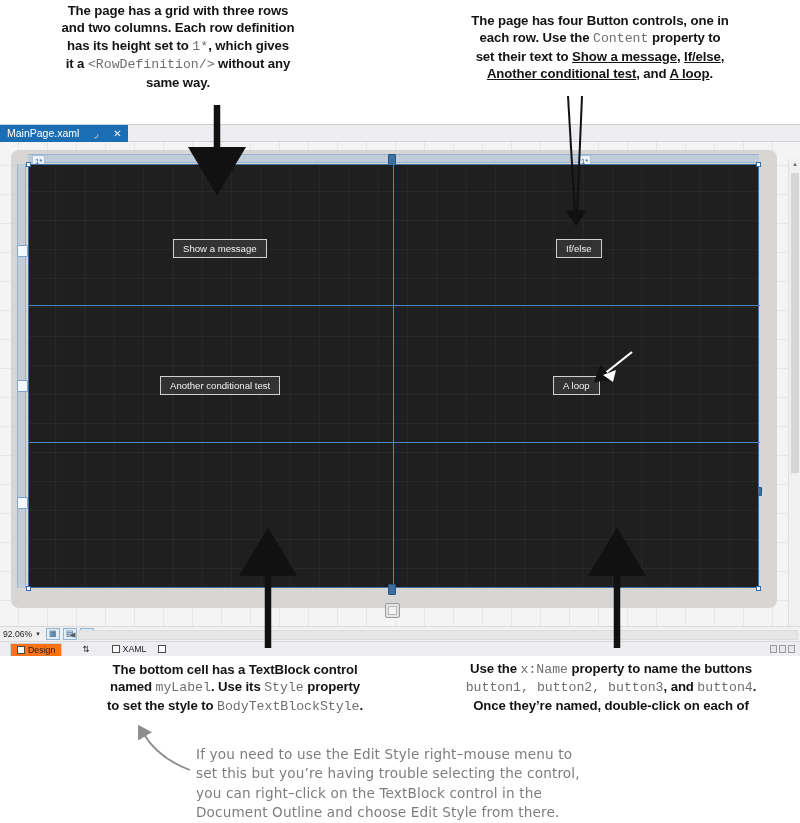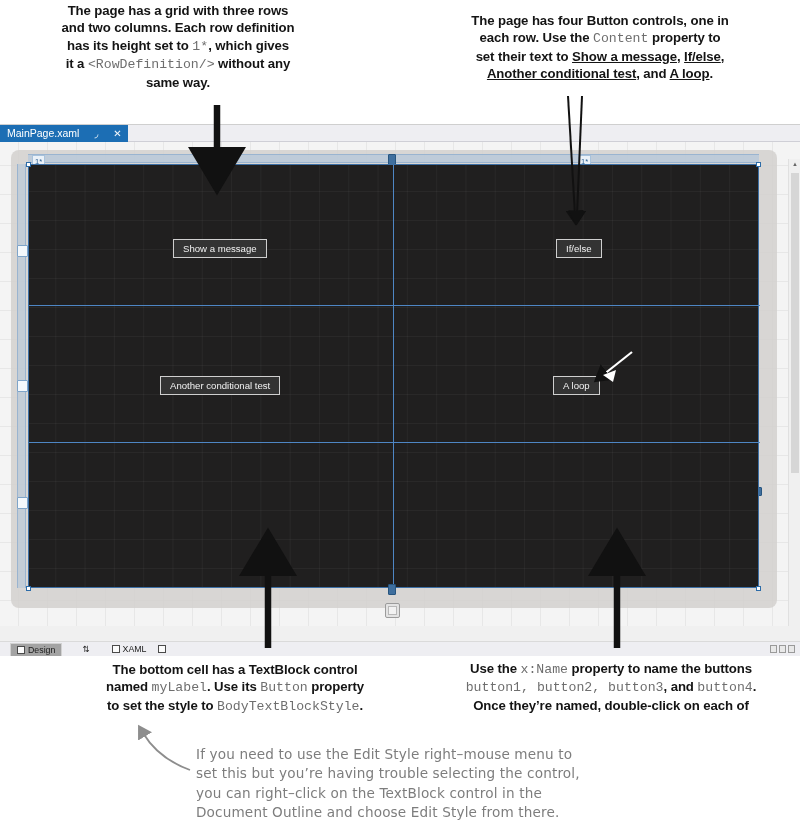--- a/index.html
+++ b/index.html
@@ -214,21 +214,21 @@
   }
   .vtab {
     font-size: 8.8px; color: #1b1b1b; display: flex; align-items: center; gap: 3px;
     line-height: 10px;
   }
   .mini-glyph {
     display: inline-block; width: 8px; height: 8px;
     border: 1px solid #4a4a4a; background: #fbfbfb;
     position: relative; top: 0px;
   }
-  #design-tab { margin-left: 10px; padding: 1px 6px; background: #a3a3a3; border: 1px solid #d2d2d2; border-bottom: none; }
+  #design-tab { margin-left: 10px; padding: 1px 6px; background: #f97316; border: 1px solid #d2d2d2; border-bottom: none; }
   #swap-glyph { margin-left: 20px; font-size: 8.5px; color: #222; }
   #xaml-tab { margin-left: 22px; text-align: right; }
   #xaml-extra { margin-left: 12px; }
   #statusdots { position: absolute; right: 5px; top: 3px; display: flex; gap: 2px; }
   .sdot { width: 7px; height: 8px; border: 1px solid #9a9a9a; background: #e8e8e8; }
 
   
   #vscroll {
     position: absolute; right: 0; top: 17px; width: 12px; height: 484px;
     background: #f0f0f0; border-left: 1px solid #e0e0e0;
@@ -254,21 +254,21 @@
 
   <div class="anno" style="left:404px; top:12px; width:392px;">
       <div><span>The page has four Button controls, one in</span></div>
       <div><span>each row. Use the </span><span class="code">Content</span><span> property to</span></div>
       <div><span>set their text to </span><span class="ul">Show a message</span><span>, </span><span class="ul">If/else</span><span>,</span></div>
       <div><span class="ul">Another conditional test</span><span>, and </span><span class="ul">A loop</span><span>.</span></div>
     </div>
 
   <div class="anno" style="left:70px; top:661px; width:330px;">
       <div><span>The bottom cell has a TextBlock control</span></div>
-      <div><span>named </span><span class="code">myLabel</span><span>. Use its </span><span class="code">Button</span><span> property</span></div>
+      <div><span>named </span><span class="code">myLabel</span><span>. Use its </span><span class="code">Style</span><span> property</span></div>
       <div><span>to set the style to </span><span class="code">BodyTextBlockStyle</span><span>.</span></div>
     </div>
 
   <div class="anno" style="left:428px; top:660px; width:366px;">
       <div><span>Use the </span><span class="code">x:Name</span><span> property to name the buttons</span></div>
       <div><span class="code">button1</span><span class="code">, </span><span class="code">button2</span><span class="code">, </span><span class="code">button3</span><span>, and </span><span class="code">button4</span><span>.</span></div>
       <div><span>Once they’re named, double-click on each of</span></div>
     </div>
 
   <div class="hand" style="left:413px; top:285px; width:300px;">Each button is centered in the cell. Use the
@@ -329,20 +329,29 @@
 
       <div class="rail-handle dark" style="left:388px; top:442px; width:8px; height:11px;"></div>
       <div id="bottom-adorner" style="left:385px; top:461px;"></div>
 
       <div id="vscroll">
         <div class="uparrow">▲</div>
         <div class="thumb"></div>
       </div>
     </div>
 
+    <div id="zoomrow">
+      <span id="zoom-value">92.06%</span>
+      <span id="zoom-caret">▾</span>
+      <span class="tbtn first">▦</span>
+      <span class="tbtn">▤</span>
+      <span class="tbtn">⇤</span>
+      <span id="hscroll-arrow">◀</span>
+      <div id="hscroll-track"></div>
+    </div>
 
     <div id="tabsrow">
       <span class="vtab" id="design-tab">
         <span class="mini-glyph"></span>
         <span>Design</span>
       </span>
       <span id="swap-glyph">⇅</span>
       <span class="vtab" id="xaml-tab">
         <span class="mini-glyph"></span>
         <span>XAML</span>

